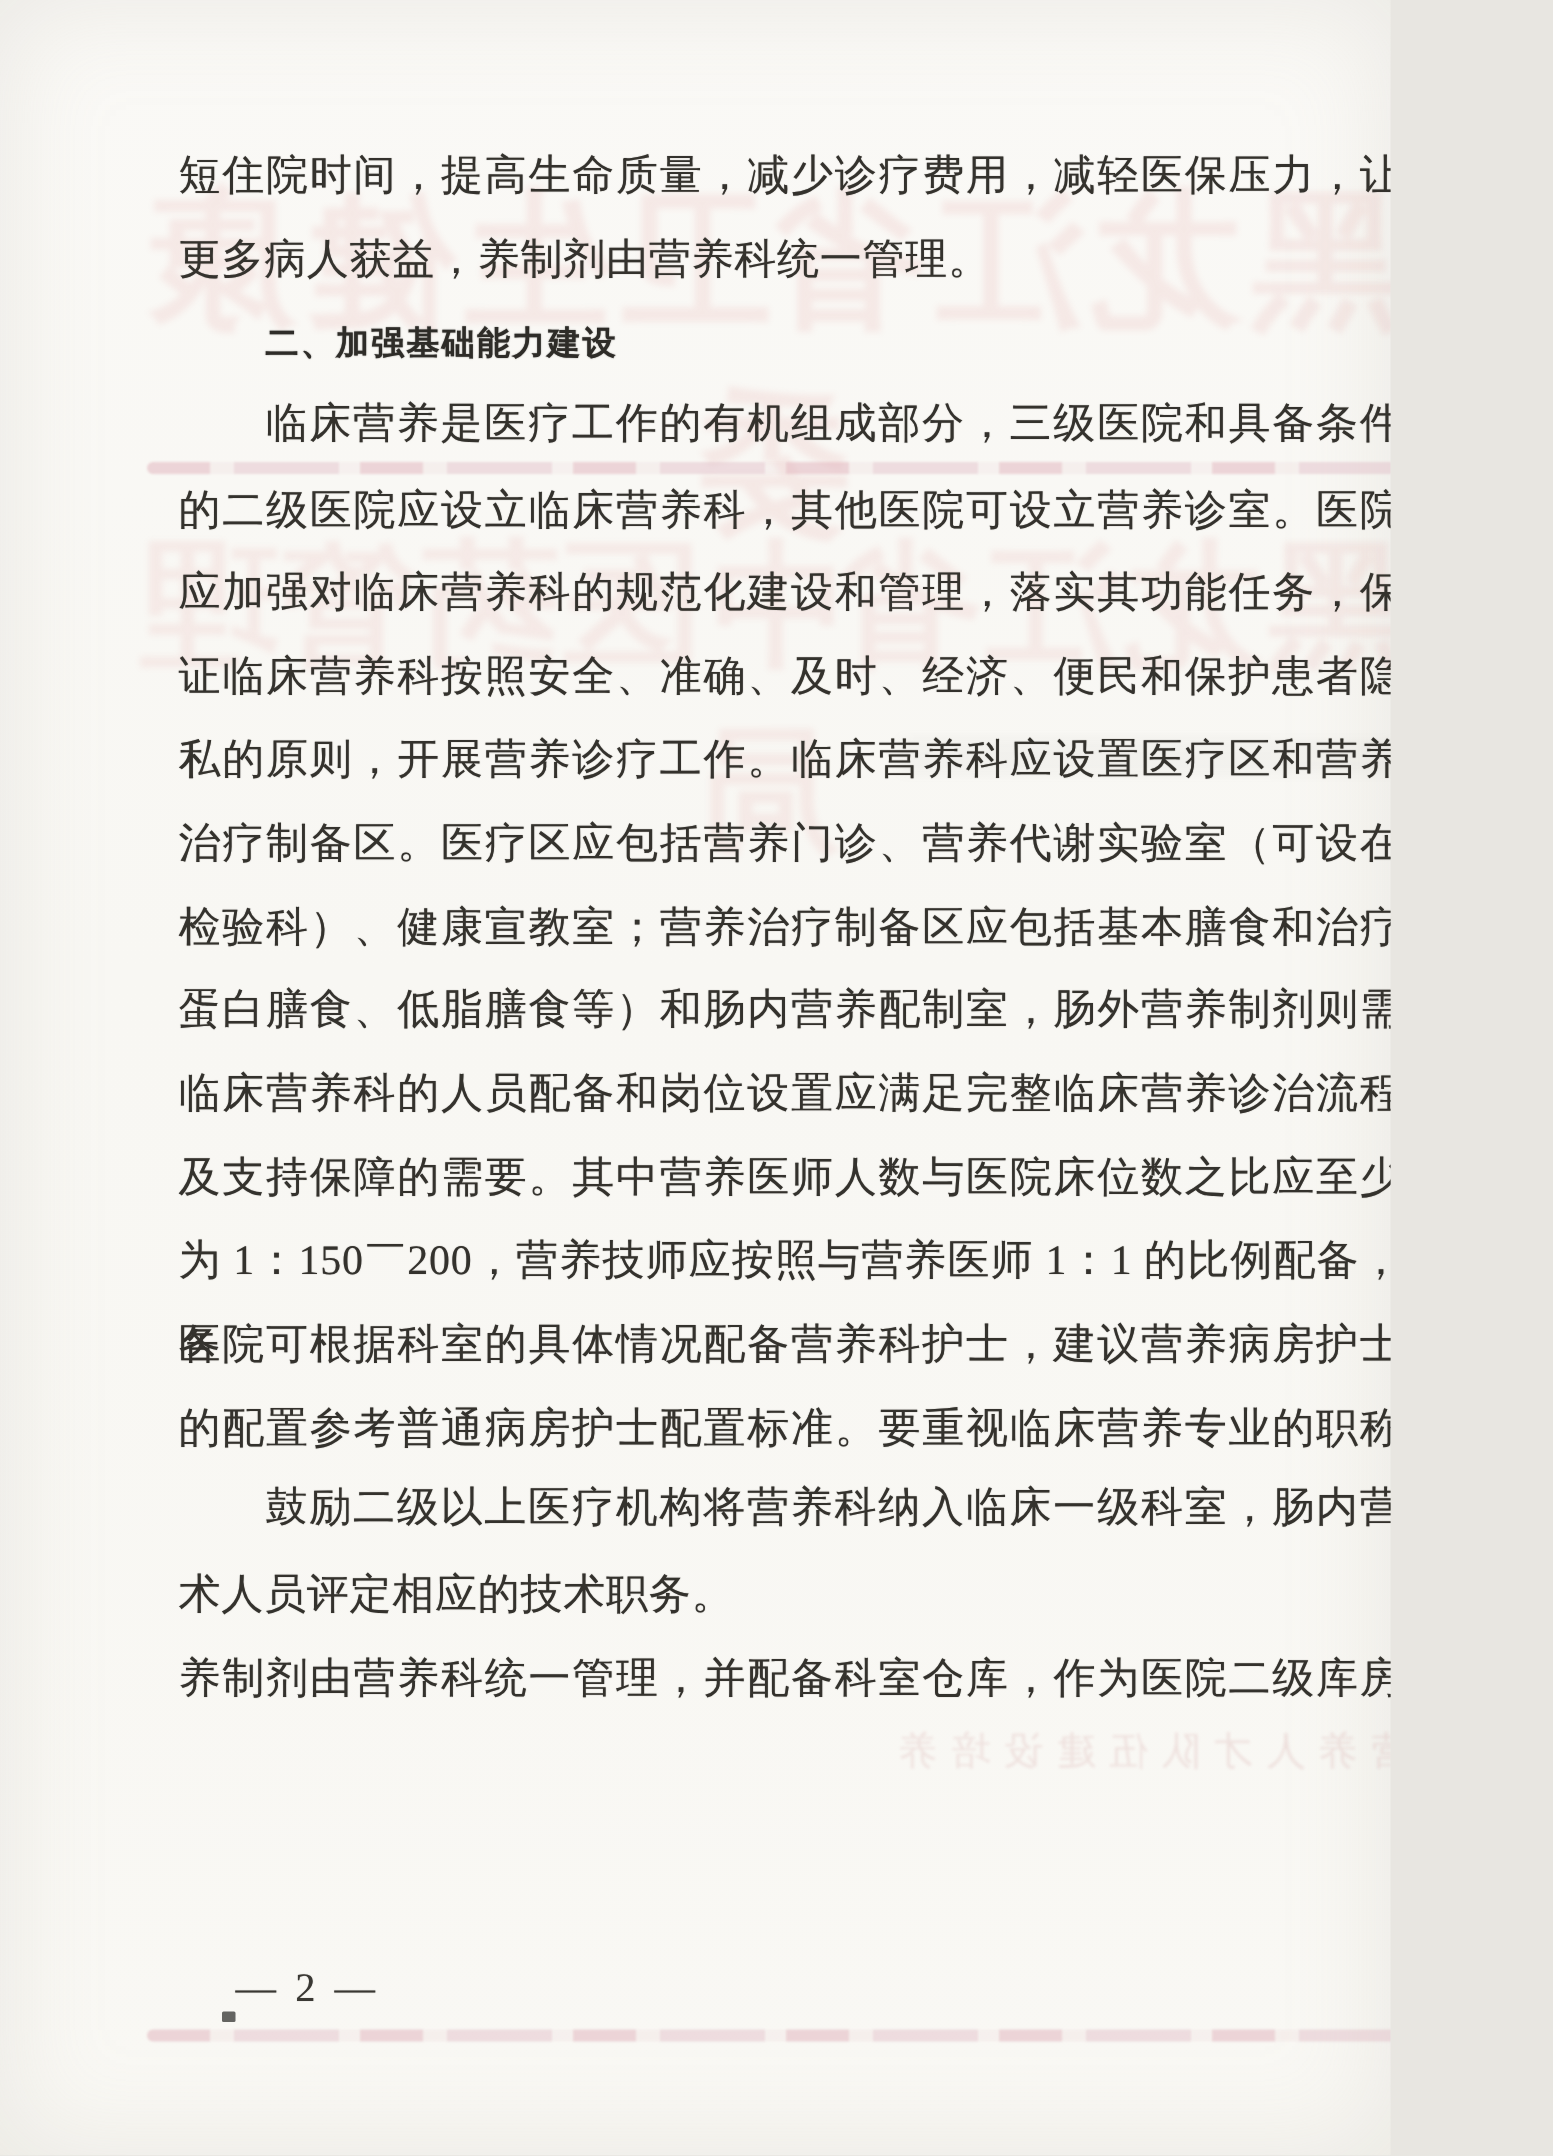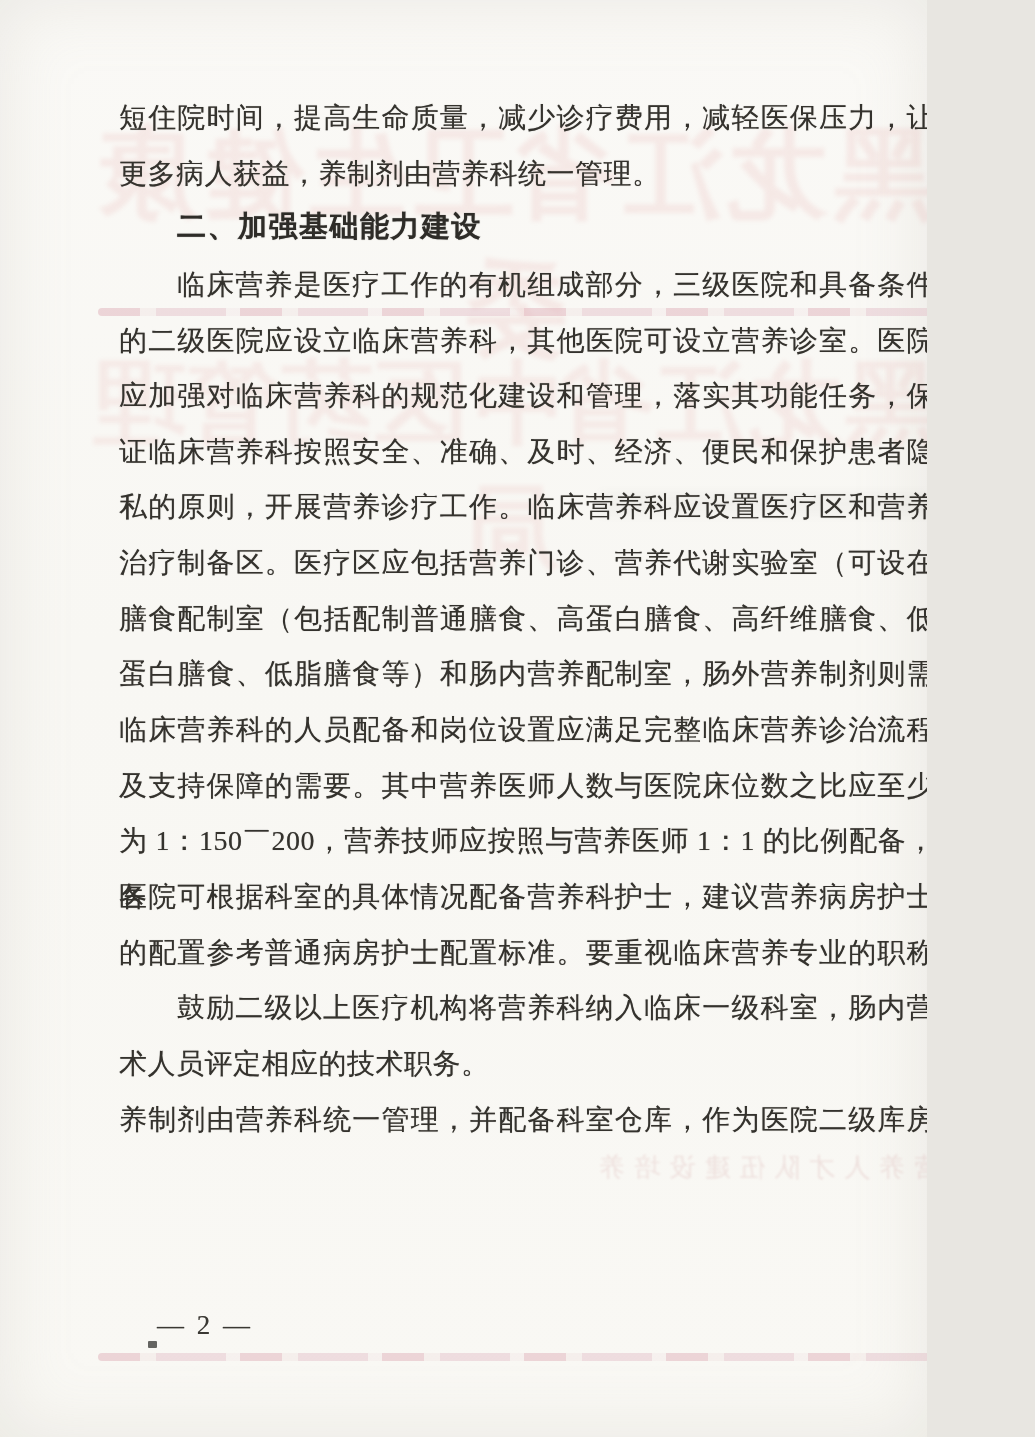--- a/index.html
+++ b/index.html
@@ -12,24 +12,24 @@
     content:"";position:absolute;inset:0;pointer-events:none;
     box-shadow:inset 0 0 70px rgba(182,176,164,0.22);
   }
   
   .textcol{position:absolute;left:119px;top:90px;width:816px;color:#34322d;z-index:3;}
   .line{
     height:55.65px;line-height:55.65px;font-size:28px;letter-spacing:0.5px;
     text-shadow:0 0 0.7px rgba(52,50,45,0.55);white-space:nowrap;
   }
   .line.j{white-space:normal;text-align:justify;text-align-last:justify;}
-  .line.ind{padding-left:58px;}
+  .line.ind{padding-left:58px;font-family:Liberation Mono, monospace;}
   .line.hd{
-    font-family:Liberation Mono, monospace;font-weight:700;
-    font-size:29px;letter-spacing:1.5px;color:#2e2c28;
+    font-family:Liberation Sans, sans-serif;font-weight:700;
+    font-size:22px;letter-spacing:1.5px;color:#2e2c28;
     text-shadow:0 0 0.9px rgba(46,44,40,0.7);
   }
   .pagenum{
     position:absolute;left:157px;top:1310px;z-index:3;
     font-size:27px;line-height:30px;letter-spacing:3px;color:#3a3833;
     text-shadow:0 0 0.6px rgba(58,56,51,0.5);
   }
   
   .ghost{
     position:absolute;transform:scaleX(-1);color:#d97b7b;font-weight:700;
@@ -78,21 +78,21 @@
   <div class="textcol">
     <div class="line j">短住院时间，提高生命质量，减少诊疗费用，减轻医保压力，让</div>
     <div class="line">更多病人获益，养制剂由营养科统一管理。</div>
     <div class="line hd ind">二、加强基础能力建设</div>
     <div class="line j ind">临床营养是医疗工作的有机组成部分，三级医院和具备条件</div>
     <div class="line j">的二级医院应设立临床营养科，其他医院可设立营养诊室。医院</div>
     <div class="line j">应加强对临床营养科的规范化建设和管理，落实其功能任务，保</div>
     <div class="line j">证临床营养科按照安全、准确、及时、经济、便民和保护患者隐</div>
     <div class="line j">私的原则，开展营养诊疗工作。临床营养科应设置医疗区和营养</div>
     <div class="line j">治疗制备区。医疗区应包括营养门诊、营养代谢实验室（可设在</div>
-    <div class="line j">膳食配制室（包括配制普通膳食、高蛋白膳食、高纤维膳食、低</div>
+    <div class="line j">检验科）、健康宣教室；营养治疗制备区应包括基本膳食和治疗</div>
     <div class="line j">蛋白膳食、低脂膳食等）和肠内营养配制室，肠外营养制剂则需</div>
     <div class="line j">临床营养科的人员配备和岗位设置应满足完整临床营养诊治流程</div>
     <div class="line j">及支持保障的需要。其中营养医师人数与医院床位数之比应至少</div>
     <div class="line j">为 1：150￣200，营养技师应按照与营养医师 1：1 的比例配备，各</div>
     <div class="line j">医院可根据科室的具体情况配备营养科护士，建议营养病房护士</div>
     <div class="line j">的配置参考普通病房护士配置标准。要重视临床营养专业的职称</div>
     <div class="line j ind">鼓励二级以上医疗机构将营养科纳入临床一级科室，肠内营</div>
     <div class="line">术人员评定相应的技术职务。</div>
     <div class="line j">养制剂由营养科统一管理，并配备科室仓库，作为医院二级库房</div>
   </div>

